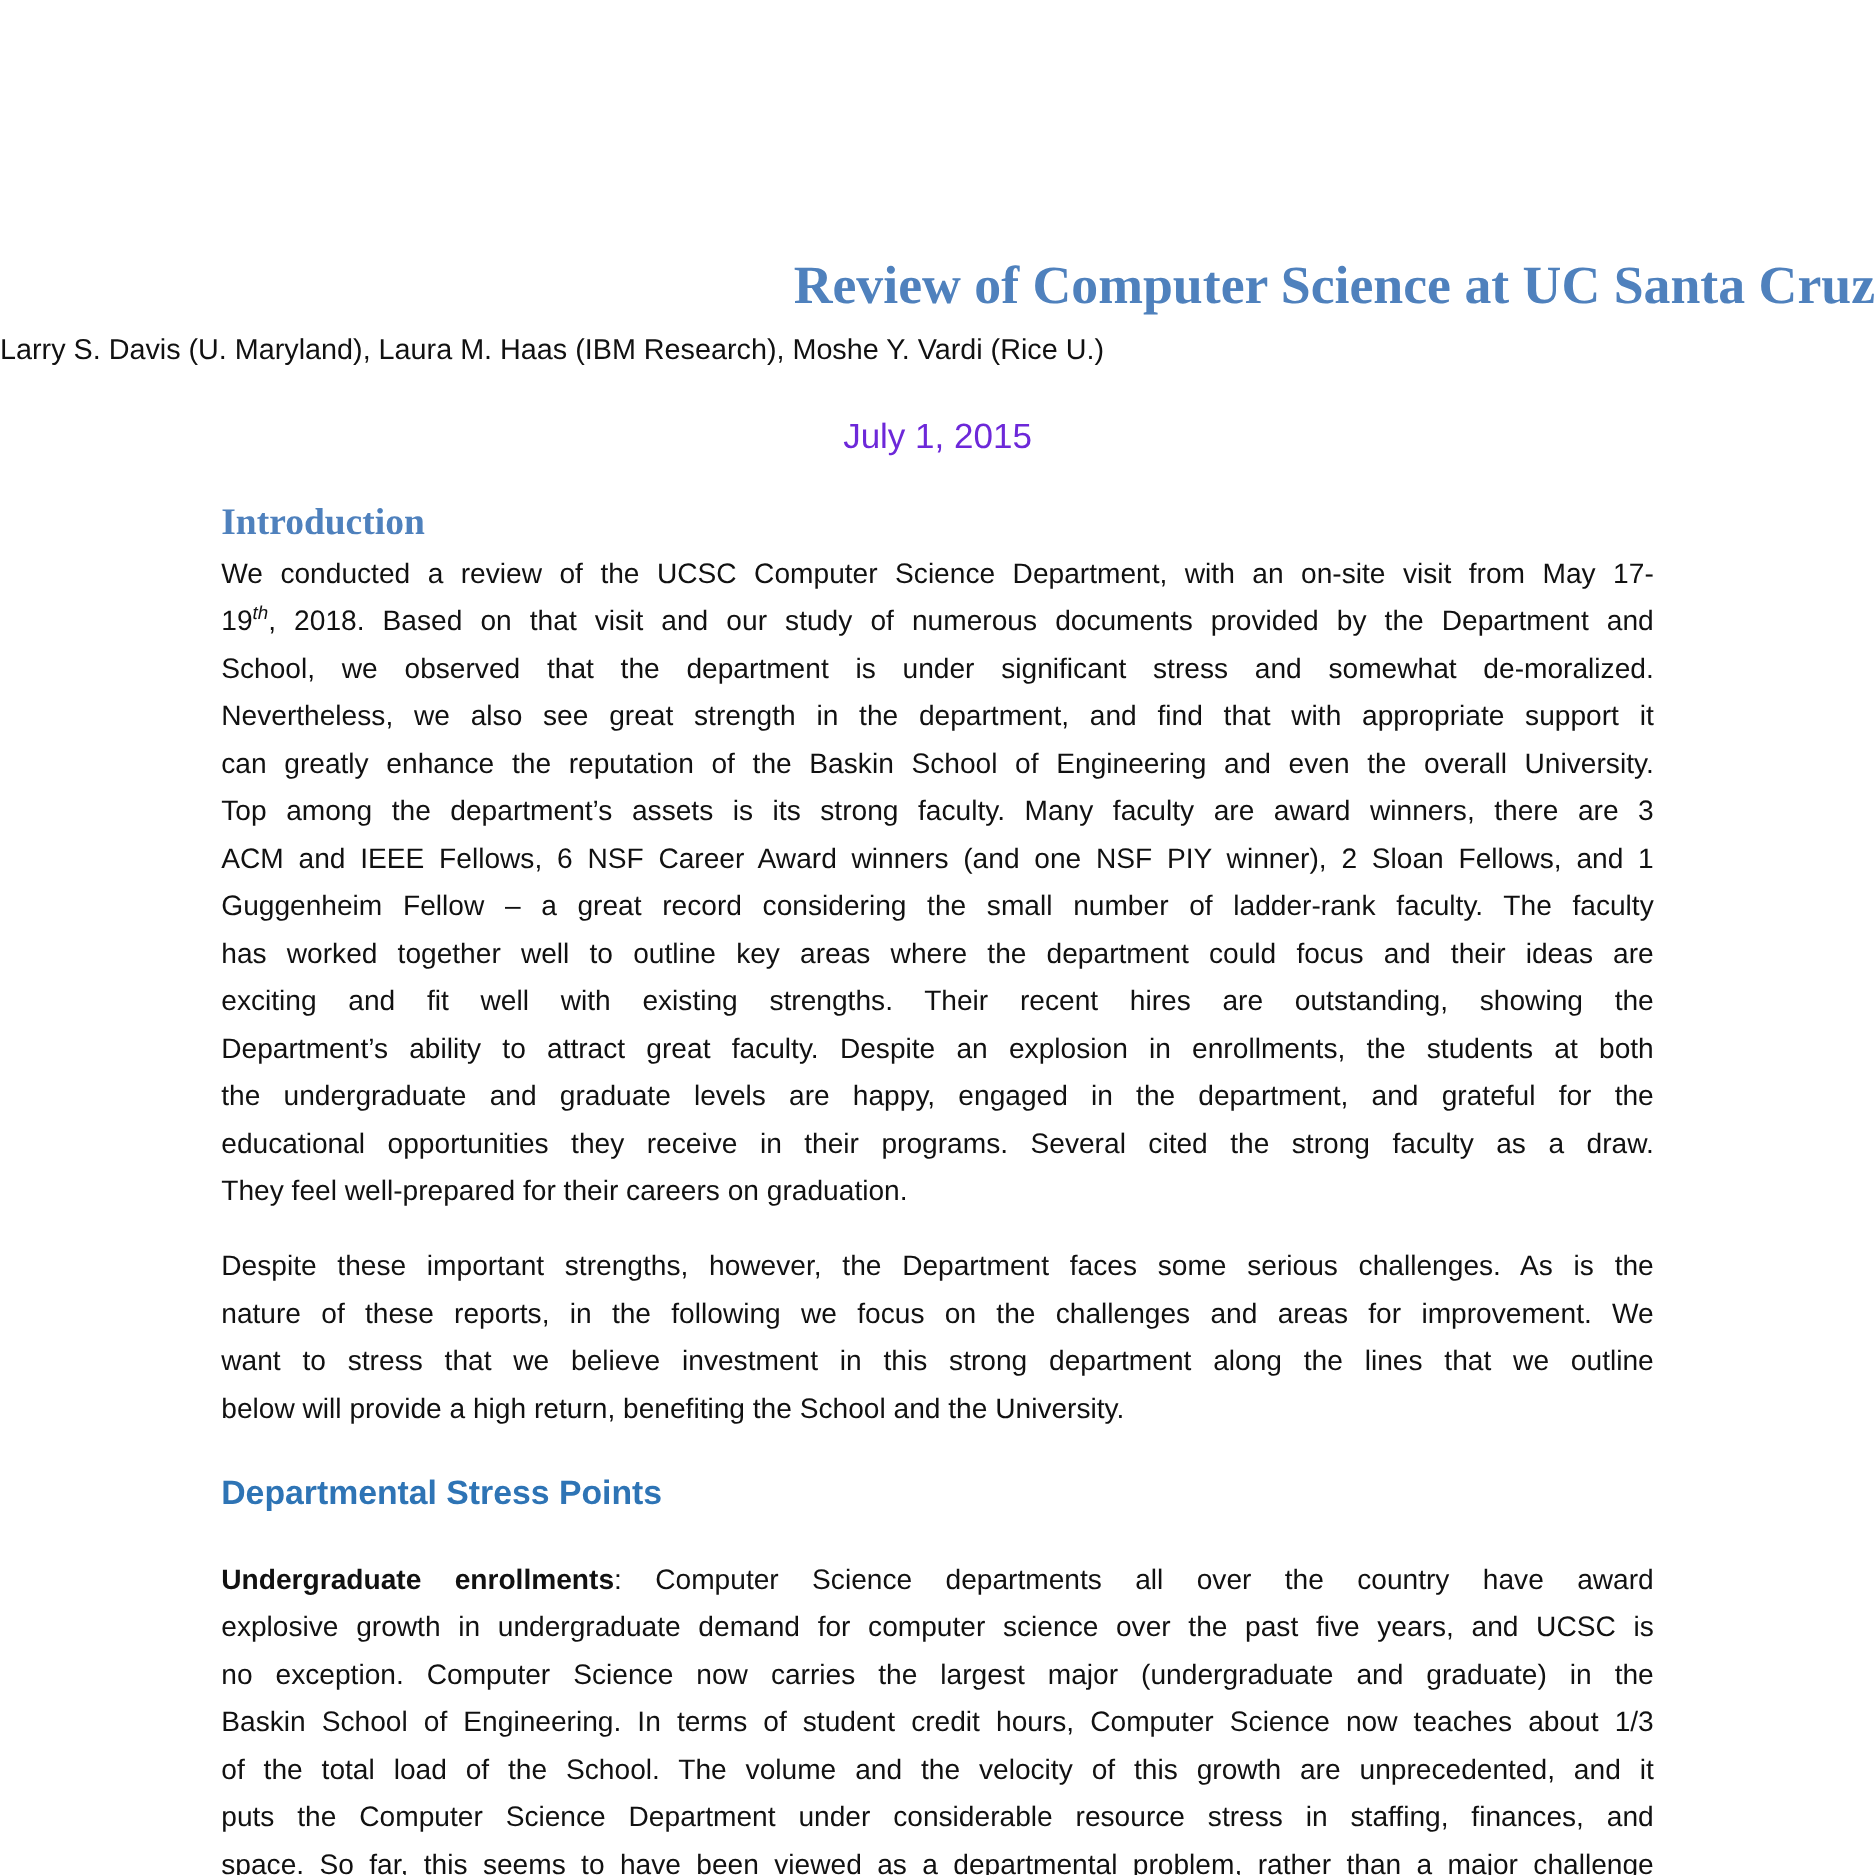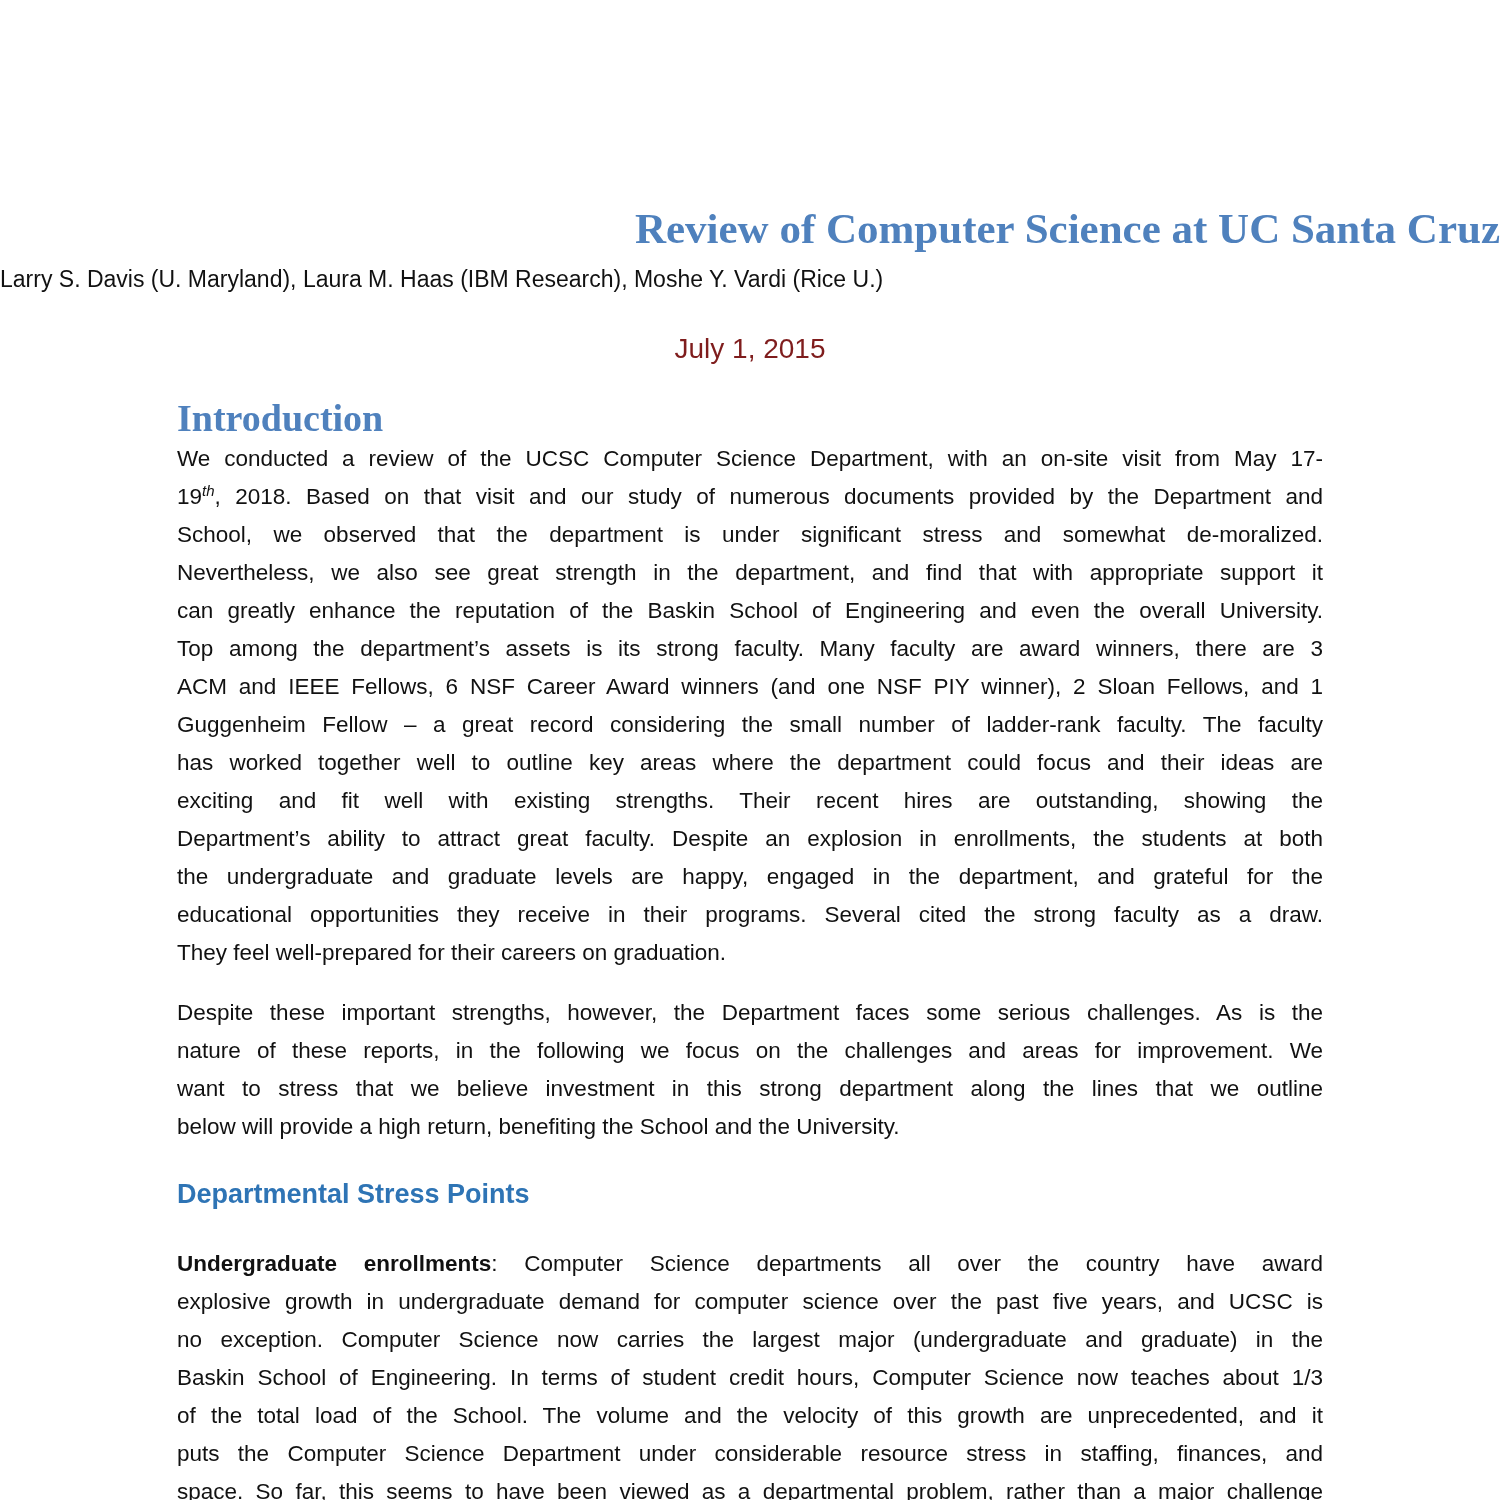--- a/index.html
+++ b/index.html
@@ -13,26 +13,26 @@
       position: absolute; left: 0; width: 1500px; top: 204px; text-align: right;
       font-family: "Liberation Serif", "DejaVu Serif", serif; font-weight: bold;
       font-size: 43px; color: #4f81bd; letter-spacing: 0px; line-height: 50px;
     }
     .authors {
       position: absolute; left: 0; width: 1500px; top: 264px; 
       font-size: 23px; line-height: 30px; color: #111;
     }
     .date {
       position: absolute; left: 0; width: 1500px; top: 331px; text-align: center;
-      font-size: 28px; line-height: 36px; color: #7f1d1d;
+      font-size: 28px; line-height: 36px; color: #6d28d9;
     }
     .h1 {
       position: absolute; left: 177px; top: 400px;
       font-family: "Liberation Serif", "DejaVu Serif", serif; font-weight: bold;
-      font-size: 38px; line-height: 36px; color: #4f81bd;
+      font-size: 30px; line-height: 36px; color: #4f81bd;
     }
     .h2 {
       position: absolute; left: 177px; top: 1176px;
       font-weight: bold; font-size: 27px; line-height: 36px; color: #2e74b5;
     }
     .para { position: absolute; left: 177px; width: 1146px; }
     .line {
       height: 38px; line-height: 38px; font-size: 22.5px;
       text-align: justify; text-align-last: justify; white-space: nowrap;
       overflow: visible;

